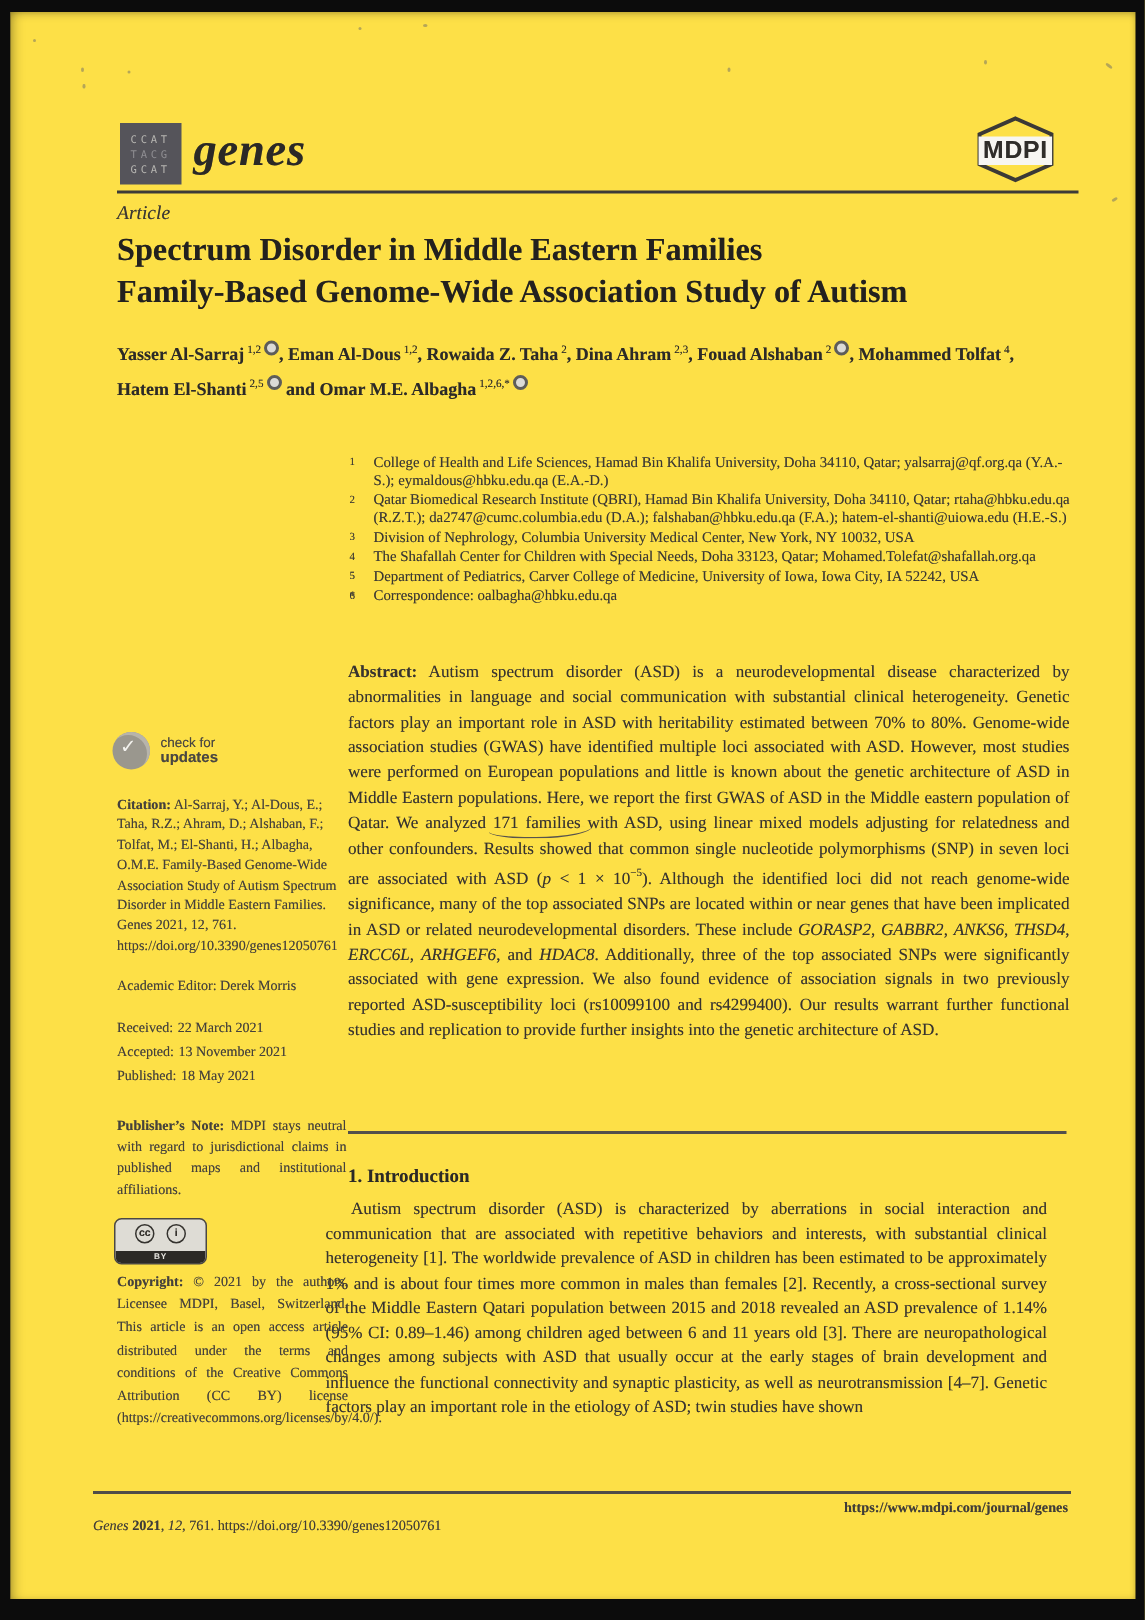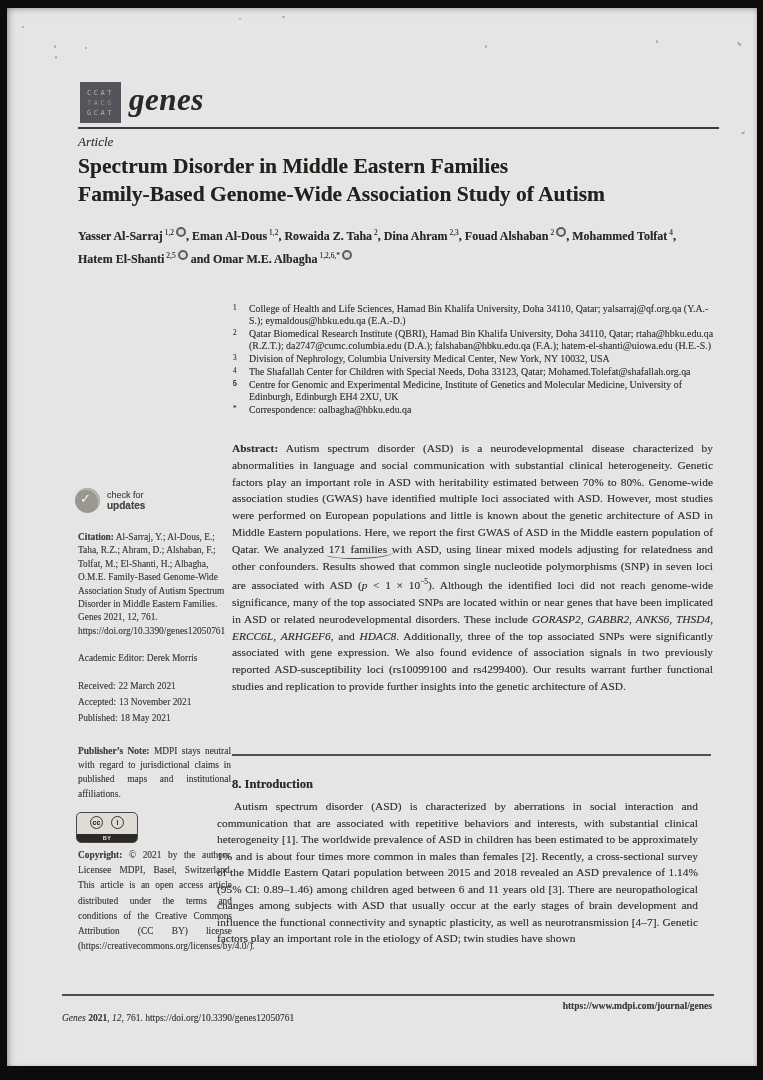--- a/index.html
+++ b/index.html
@@ -1,18 +1,18 @@
 <!DOCTYPE html>
 <html><head>
 <meta charset="utf-8">
 <style>
   html,body{margin:0;padding:0;background:#101010;}
   .page{position:relative;width:763px;height:1080px;background:#0c0c0c;overflow:hidden;
         font-family:"Liberation Serif","DejaVu Serif",serif;color:#37332e;}
-  .paper{position:absolute;left:7px;top:8px;width:750px;height:1058px;background:#e5e5e5;
+  .paper{position:absolute;left:7px;top:8px;width:750px;height:1058px;background:#fde047;
          box-shadow:inset 5px 0 9px -5px rgba(0,0,0,.45), inset 0 4px 8px -5px rgba(0,0,0,.35), inset -2px 0 4px -2px rgba(0,0,0,.2);}
   .paper *{text-shadow:0 0 .35px rgba(70,65,60,.55);}
   .abs{position:absolute;}
 
   
   .logo-square{left:73px;top:74px;width:41px;height:41px;background:#55545a;display:flex;flex-direction:column;
                justify-content:center;align-items:center;gap:2px;}
   .logo-row{font-family:"DejaVu Sans Mono",monospace;font-size:7px;line-height:8px;letter-spacing:2.5px;
             color:#b6b5b1;text-shadow:none;}
   .logo-row:nth-child(2){color:#8f8e92;}
@@ -93,20 +93,26 @@
     <div class="speck abs" style="left:649px;top:32px;width:2px;height:3px;"></div>
     <div class="speck abs" style="left:730px;top:35px;width:5px;height:1.5px;transform:rotate(40deg);"></div>
     <div class="speck abs" style="left:734px;top:124px;width:4px;height:1.5px;transform:rotate(-30deg);"></div>
 
     <div class="abs logo-square">
       <div class="logo-row">CCAT</div>
       <div class="logo-row">TACG</div>
       <div class="logo-row">GCAT</div>
     </div>
     <div class="abs journal-name">genes</div>
+    <div class="abs mdpi-logo">
+      <svg width="82" height="48" viewBox="0 0 82 48">
+        <polygon points="41,3 65,13.5 65,33.5 41,44 17,33.5 17,13.5" fill="none" stroke="#3b3936" stroke-width="2.6"></polygon>
+      </svg>
+      <span class="mdpi-text">MDPI</span>
+    </div>
     <div class="abs header-rule"></div>
 
     <div class="abs article-label">Article</div>
     <div class="abs paper-title">
       <span style="display:block">Spectrum Disorder in Middle Eastern Families</span>
       <span style="display:block">Family-Based Genome-Wide Association Study of Autism</span>
     </div>
 
     <div class="abs authors">
       
@@ -145,40 +151,40 @@
           <span class="aff-text">Division of Nephrology, Columbia University Medical Center, New York, NY 10032, USA</span>
         </div>
 
         <div class="aff-item">
           <span class="aff-marker">4</span>
           <span class="aff-text">The Shafallah Center for Children with Special Needs, Doha 33123, Qatar; Mohamed.Tolefat@shafallah.org.qa</span>
         </div>
 
         <div class="aff-item">
           <span class="aff-marker">5</span>
+          <span class="aff-text">Department of Pediatrics, Carver College of Medicine, University of Iowa, Iowa City, IA 52242, USA</span>
         </div>
 
         <div class="aff-item">
           <span class="aff-marker">6</span>
-          <span class="aff-text">Centre for Genomic and Experimental Medicine, Institute of Genetics and Molecular Medicine, University of Edinburgh, Edinburgh EH4 2XU, UK</span>
         </div>
 
         <div class="aff-item">
           <span class="aff-marker">*</span>
           <span class="aff-text">Correspondence: oalbagha@hbku.edu.qa</span>
         </div>
       </div>
 
     <div class="abs abstract">
       <span class="bold">Abstract:</span><span><span> Autism spectrum disorder (ASD) is a neurodevelopmental disease characterized by abnormalities in language and social communication with substantial clinical heterogeneity. Genetic factors play an important role in ASD with heritability estimated between 70% to 80%. Genome-wide association studies (GWAS) have identified multiple loci associated with ASD. However, most studies were performed on European populations and little is known about the genetic architecture of ASD in Middle Eastern populations. Here, we report the first GWAS of ASD in the Middle eastern population of Qatar. We analyzed </span><span class="annotated">171 families</span><span> with ASD, using linear mixed models adjusting for relatedness and other confounders. Results showed that common single nucleotide polymorphisms (SNP) in seven loci are associated with ASD (</span><span class="italic">p</span><span> &lt; 1 × 10</span><span class="sup">−5</span><span>). Although the identified loci did not reach genome-wide significance, many of the top associated SNPs are located within or near genes that have been implicated in ASD or related neurodevelopmental disorders. These include </span><span class="italic">GORASP2</span><span>, </span><span class="italic">GABBR2</span><span>, </span><span class="italic">ANKS6</span><span>, </span><span class="italic">THSD4</span><span>, </span><span class="italic">ERCC6L</span><span>, </span><span class="italic">ARHGEF6</span><span>, and </span><span class="italic">HDAC8</span><span>. Additionally, three of the top associated SNPs were significantly associated with gene expression. We also found evidence of association signals in two previously reported ASD-susceptibility loci (rs10099100 and rs4299400). Our results warrant further functional studies and replication to provide further insights into the genetic architecture of ASD.</span></span>
     </div>
 
     <div class="abs kw-rule"></div>
 
-    <div class="abs intro-heading">8. Introduction</div>
+    <div class="abs intro-heading">1. Introduction</div>
     <div class="abs intro-para">Autism spectrum disorder (ASD) is characterized by aberrations in social interaction and communication that are associated with repetitive behaviors and interests, with substantial clinical heterogeneity [1]. The worldwide prevalence of ASD in children has been estimated to be approximately 1% and is about four times more common in males than females [2]. Recently, a cross-sectional survey of the Middle Eastern Qatari population between 2015 and 2018 revealed an ASD prevalence of 1.14% (95% CI: 0.89–1.46) among children aged between 6 and 11 years old [3]. There are neuropathological changes among subjects with ASD that usually occur at the early stages of brain development and influence the functional connectivity and synaptic plasticity, as well as neurotransmission [4–7]. Genetic factors play an important role in the etiology of ASD; twin studies have shown</div>
 
     <div class="abs check-updates">
       <div class="check-icon"></div>
       <div class="check-text">
         <div>check for</div>
         <div class="bold">updates</div>
       </div>
     </div>
 

